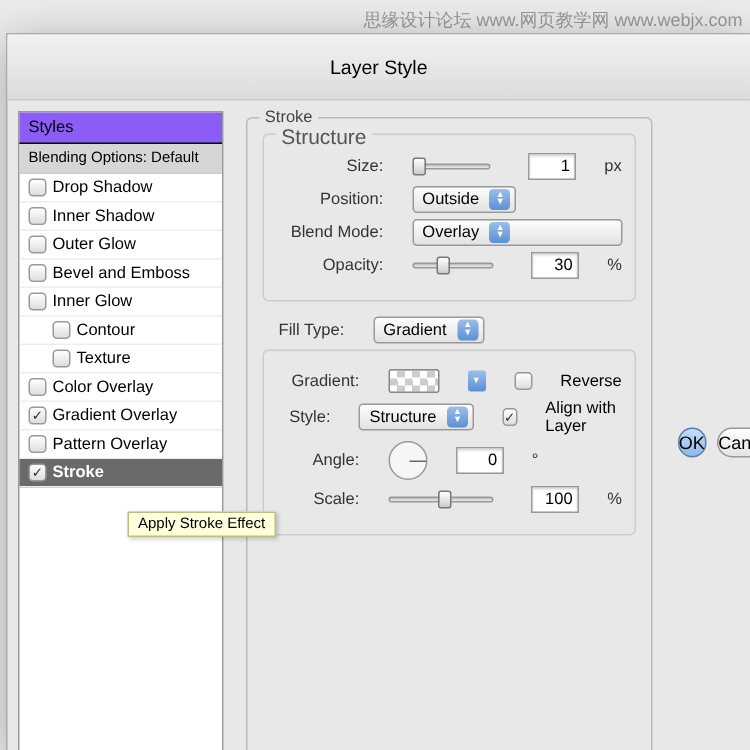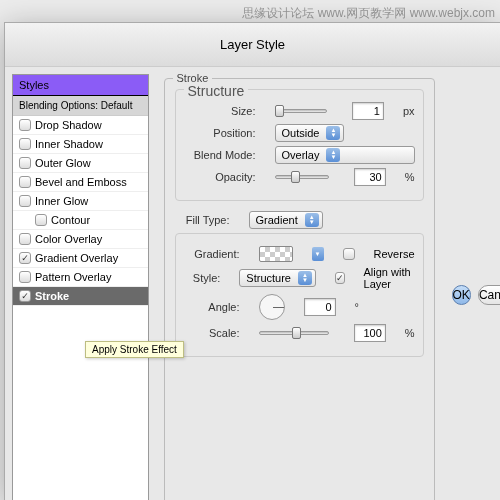--- a/index.html
+++ b/index.html
@@ -72,20 +72,24 @@
             <span>Bevel and Emboss</span>
           </div>
           <div class="style-item">
             <span class="cb"></span>
             <span>Inner Glow</span>
           </div>
           <div class="style-item indent">
             <span class="cb"></span>
             <span>Contour</span>
           </div>
+          <div class="style-item indent">
+            <span class="cb"></span>
+            <span>Texture</span>
+          </div>
           <div class="style-item">
             <span class="cb"></span>
             <span>Color Overlay</span>
           </div>
           <div class="style-item">
             <span class="cb checked"></span>
             <span>Gradient Overlay</span>
           </div>
           <div class="style-item">
             <span class="cb"></span>

